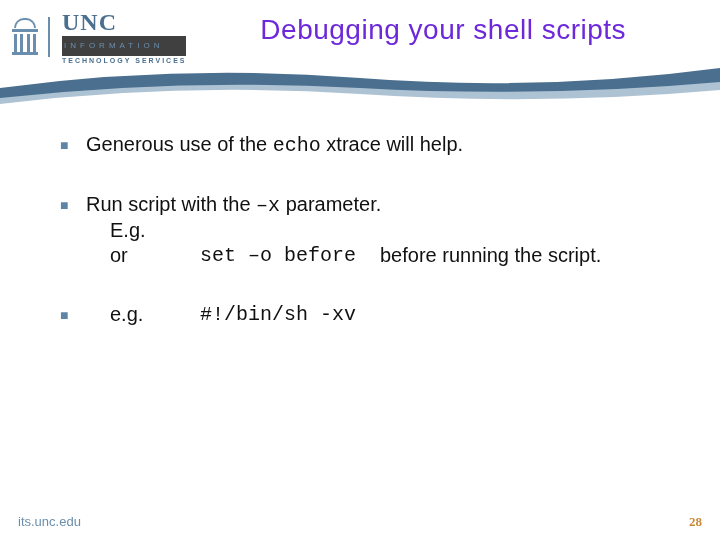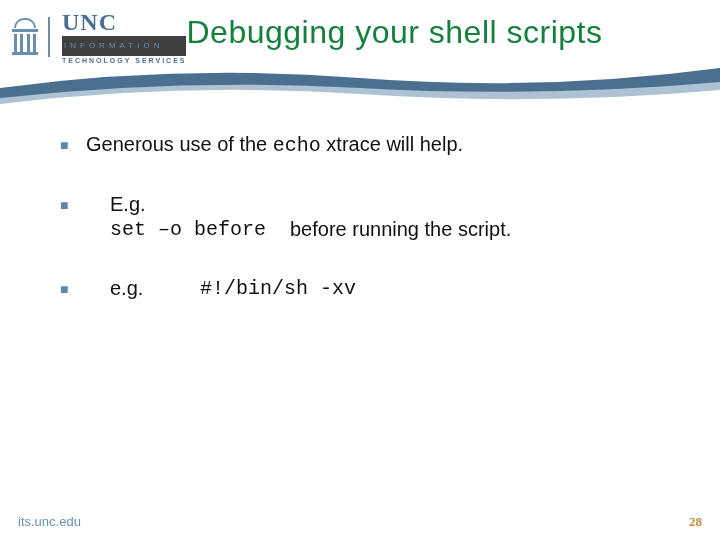--- a/index.html
+++ b/index.html
@@ -77,23 +77,23 @@
   }
   .unc-bot {
     font-size: 7px;
     letter-spacing: 2px;
     color: #4a6f8f;
     font-weight: bold;
     margin-top: 1px;
   }
   .title {
     flex: 1;
-    text-align: left;
-    font-size: 32px;
-    color: #15803d;
+    text-align: center;
+    font-size: 28px;
+    color: #6d28d9;
     padding-right: 8px;
     padding-top: 4px;
     letter-spacing: 0.5px;
   }
   .wave {
     position: relative;
     height: 44px;
     width: 100%;
   }
   .wave svg { display: block; }
@@ -175,25 +175,29 @@
   <div class="bullet-item">
     <div class="bullet-marker">■</div>
     <div class="bullet-body">
       <span>Generous use of the </span><span class="mono">echo</span><span> xtrace will help.</span>
     </div>
   </div>
 
   <div class="bullet-item">
     <div class="bullet-marker">■</div>
     <div class="bullet-body">
+      <div>
+        <span>Run script with the </span><span class="mono">–x</span><span> parameter.</span>
+      </div>
       <div class="indent-row">
         <span class="indent-label">E.g.</span>
         <span></span>
       </div>
       <div class="indent-row">
+        <span class="indent-label">or</span>
         <span class="indent-cmd mono">set –o before</span>
         <span>before running the script.</span>
       </div>
     </div>
   </div>
 
   <div class="bullet-item">
     <div class="bullet-marker">■</div>
     <div class="bullet-body">
       <div class="indent-row">

